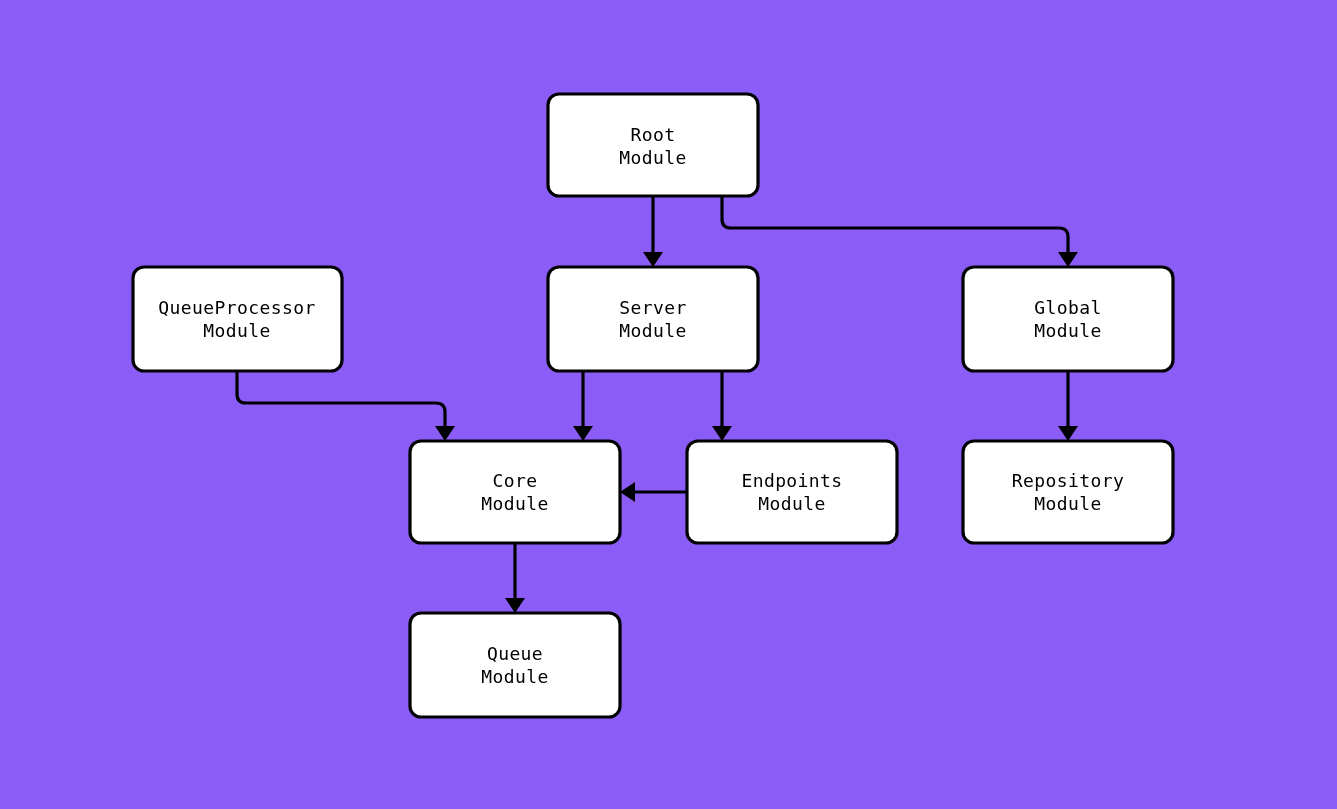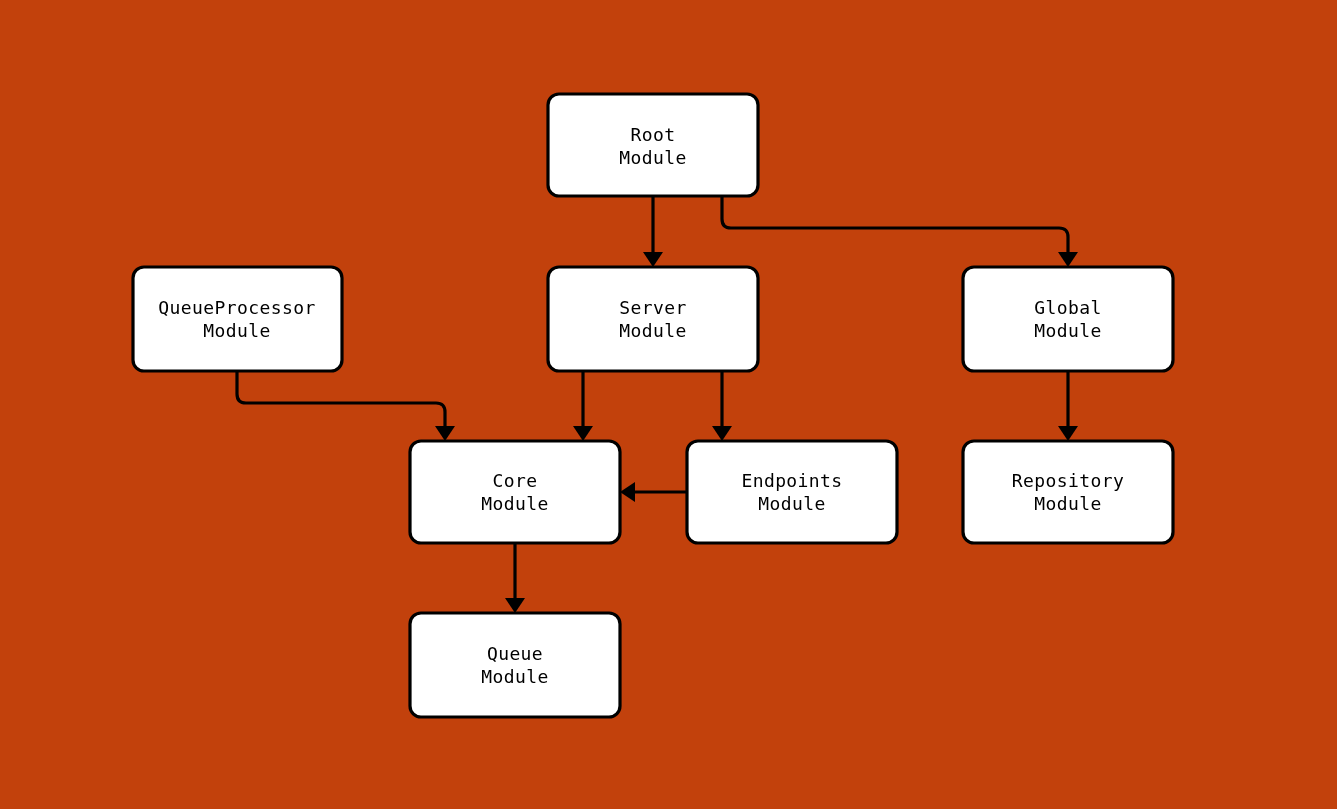--- a/index.html
+++ b/index.html
@@ -10,21 +10,21 @@
   body {
     width: 1337px;
     height: 809px;
     font-family: "DejaVu Sans Mono", "Liberation Mono", monospace;
     overflow: hidden;
   }
   #diagram-root {
     position: relative;
     width: 1337px;
     height: 809px;
-    background: #c2410c;
+    background: #8b5cf6;
   }
   svg#diagram-canvas {
     display: block;
     width: 1337px;
     height: 809px;
   }
   .node-box {
     fill: #ffffff;
     stroke: #000000;
     stroke-width: 3.2;

